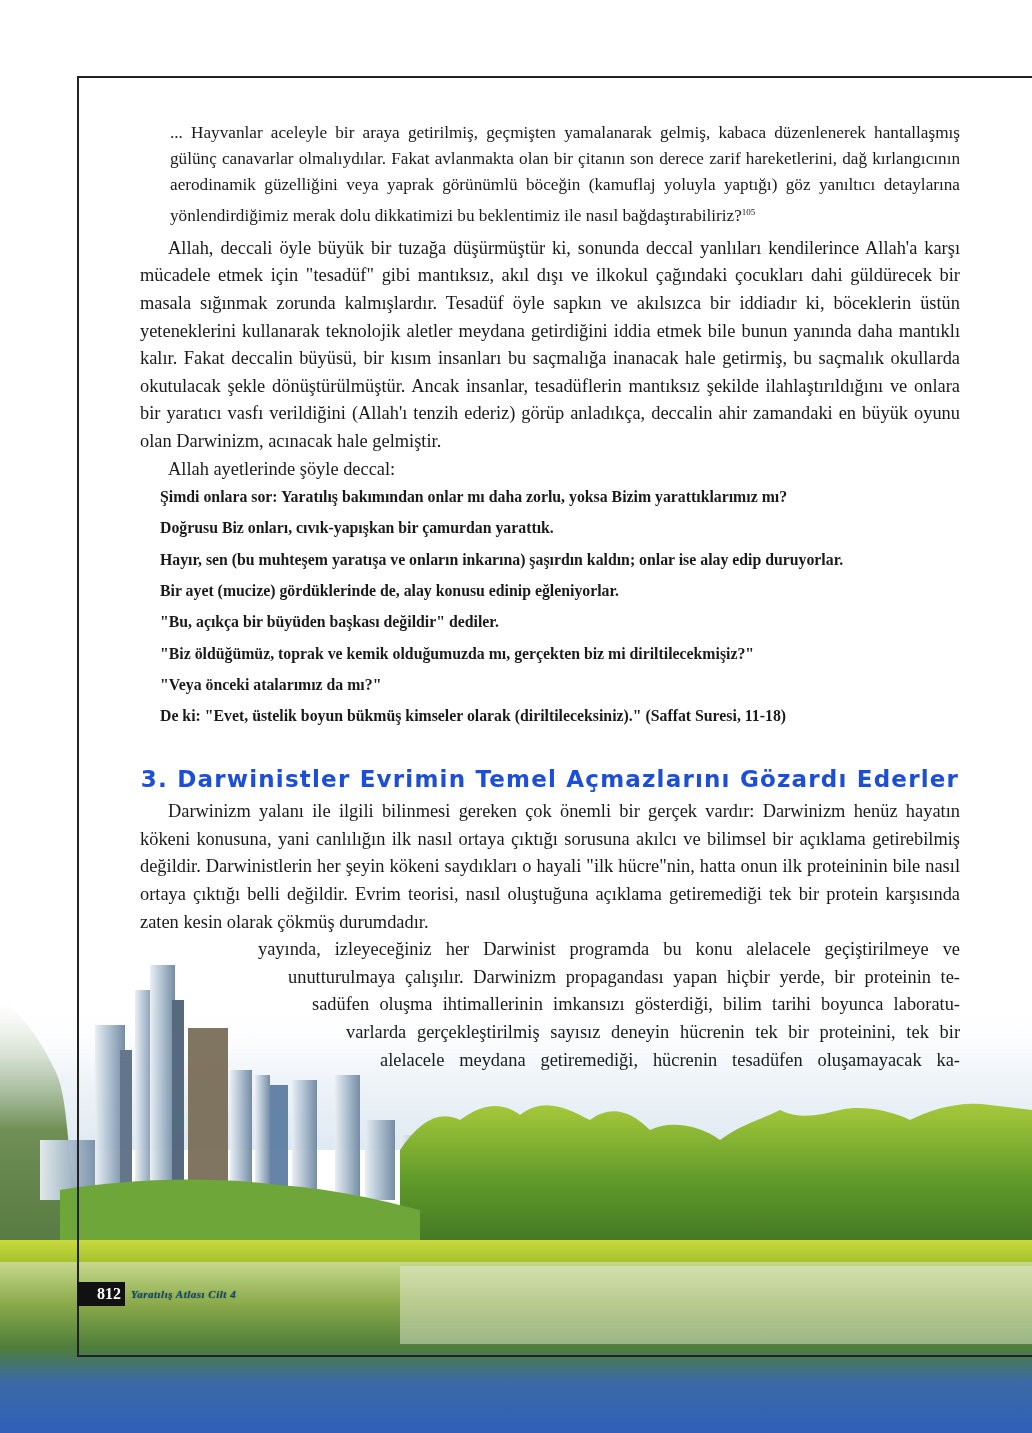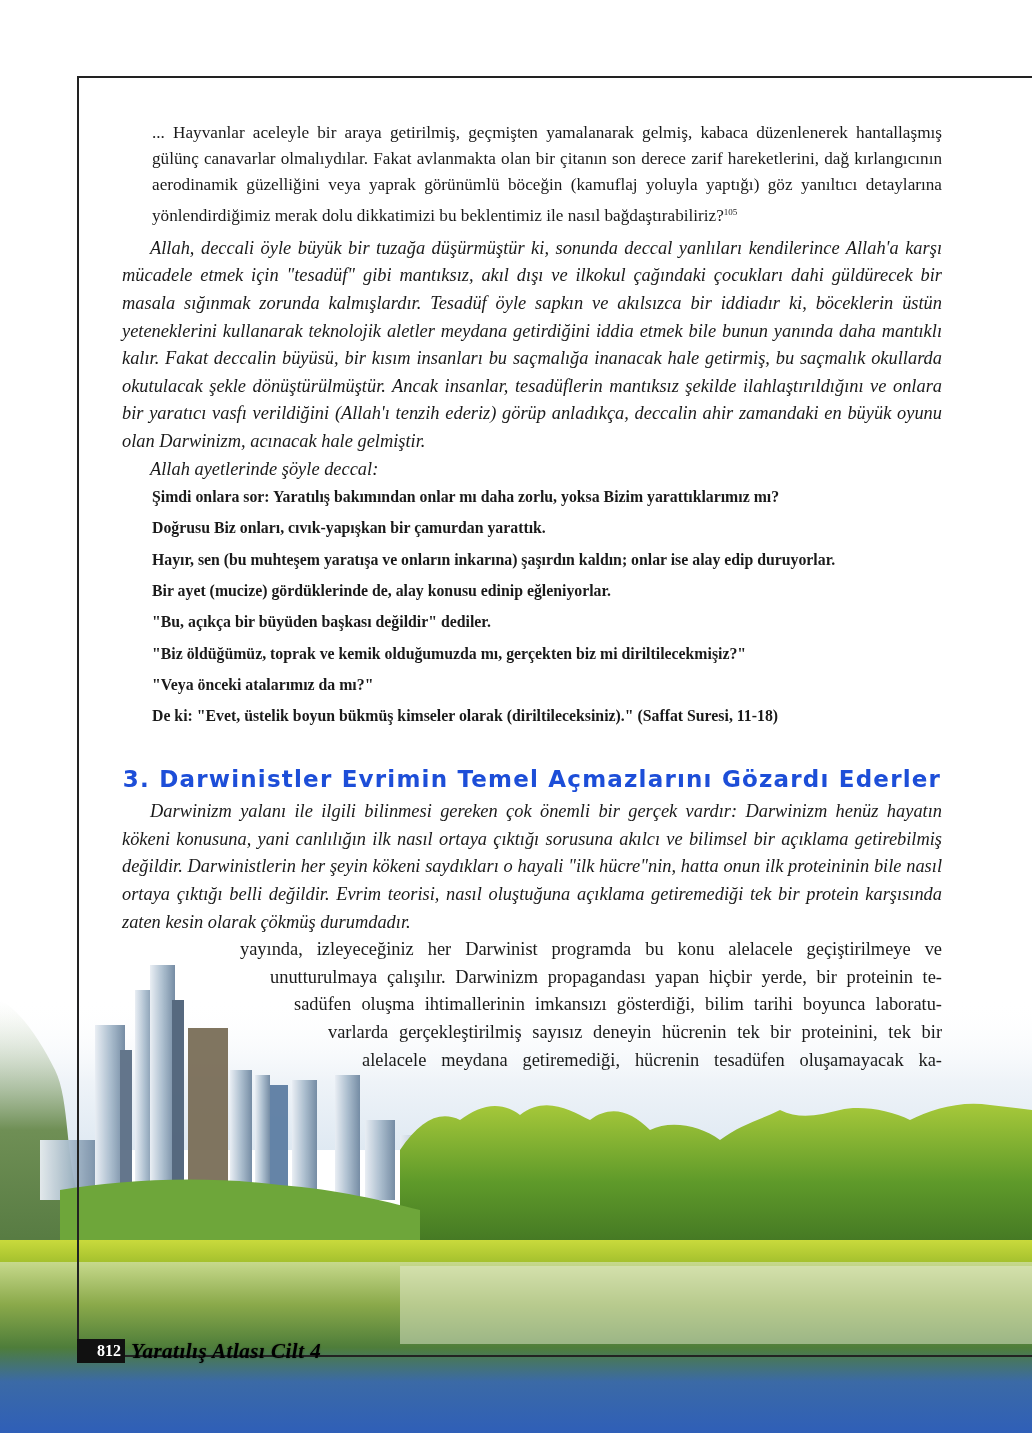--- a/index.html
+++ b/index.html
@@ -9,44 +9,44 @@
     font-family: "Liberation Serif", "DejaVu Serif", serif;
     color: #1a1a1a;
   }
   
   .landscape { position: absolute; left: 0; top: 0; width: 1032px; height: 1433px; z-index: 0; }
   .frame {
     position: absolute; left: 77px; top: 76px; width: 970px; height: 1277px;
     border-top: 2px solid #222; border-left: 2px solid #222; border-bottom: 2px solid #222;
     z-index: 2; pointer-events: none;
   }
-  .content { position: absolute; left: 122px; top: 120px; width: 820px; z-index: 3; }
+  .content { position: absolute; left: 140px; top: 120px; width: 820px; z-index: 3; }
   p { margin: 0; font-size: 18.4px; line-height: 27.6px; text-align: justify; }
   .quote p { font-size: 17.2px; line-height: 26.2px; margin-left: 30px; }
-  .indent { text-indent: 28px; font-style: italic; }
+  .indent { text-indent: 28px; }
   sup { font-size: 9px; vertical-align: 6px; }
-  .verses { margin-top: 4px; margin-left: 30px; }
+  .verses { margin-top: 4px; margin-left: 20px; }
   .verse { font-weight: bold; font-size: 15.8px; line-height: 20px; margin: 0 0 11.3px 0; text-align: left; }
   h2 {
     font-family: "DejaVu Sans", "Liberation Sans", sans-serif;
     font-weight: bold; font-size: 23px; letter-spacing: 1.2px;
     text-align: center; margin: 40px 0 6px 0; color: #1d4ed8;
   }
   .steps .line { display: block; text-align: justify; text-align-last: justify; font-size: 18.4px; line-height: 27.6px; }
   .footer {
-    position: absolute; left: 77px; top: 1339px; height: 24px; z-index: 4;
+    position: absolute; left: 77px; top: 1282px; height: 24px; z-index: 4;
     display: flex; align-items: center;
   }
   .page-num {
     background: #111; color: #fff; font-weight: bold;
     font-family: "Liberation Serif", serif; font-size: 16px;
     width: 48px; height: 24px; line-height: 24px; text-align: right; padding-right: 4px; box-sizing: border-box;
   }
   .book-title {
-    color: #000000; font-style: italic; font-weight: bold; font-size: 21px; margin-left: 6px;
+    color: #0c4a6e; font-style: italic; font-weight: bold; font-size: 11px; margin-left: 6px;
     letter-spacing: 0.5px; text-shadow: 0 0 2px rgba(0,0,0,0.4);
   }
 </style>
 </head>
 <body>
 
 <svg class="landscape" viewBox="0 0 1032 1433" preserveAspectRatio="none">
   <defs>
     <linearGradient id="sky" x1="0" y1="0" x2="0" y2="1">
       <stop offset="0" stop-color="#ffffff" stop-opacity="0"></stop>

